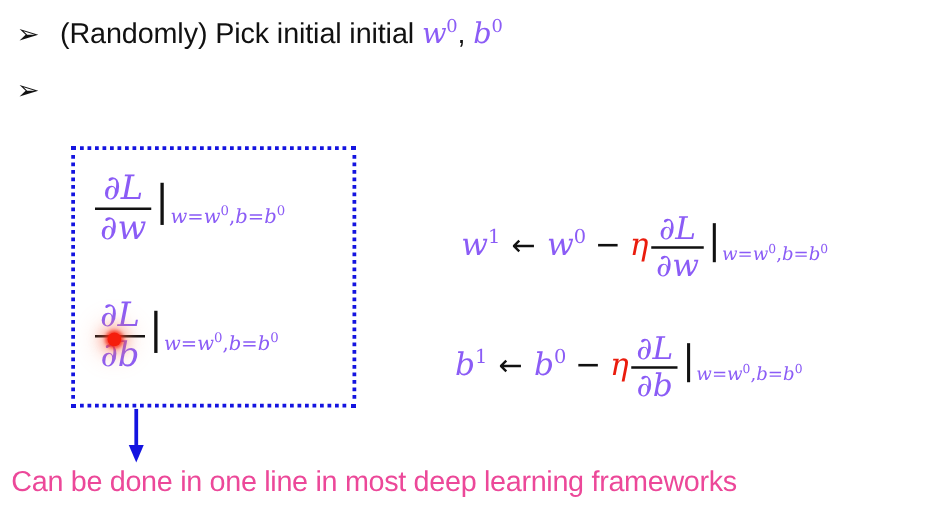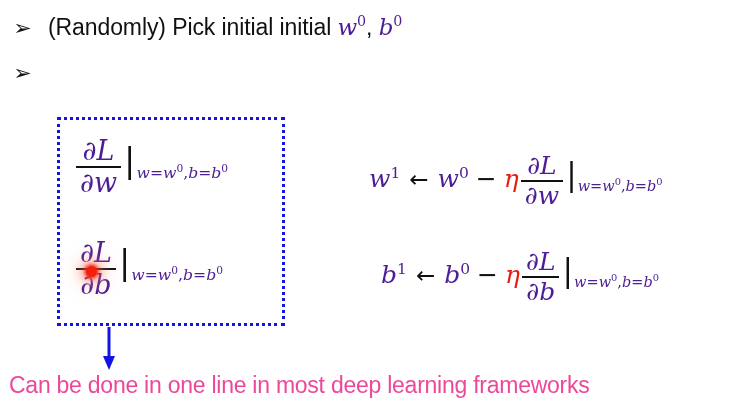--- a/index.html
+++ b/index.html
@@ -46,21 +46,21 @@
     font-size: 23px;
     line-height: 1.05;
     letter-spacing: -0.1px;
     color: #111111;
   }
 
   
   .math {
     font-family: "DejaVu Serif", "Liberation Serif", serif;
     font-style: italic;
-    color: #4c1d95;
+    color: #8b5cf6;
   }
   .mathup {
     font-family: "DejaVu Serif", "Liberation Serif", serif;
     font-style: normal;
   }
   .sup {
     font-size: 0.62em;
     vertical-align: super;
     font-style: normal;
     font-family: "DejaVu Serif", "Liberation Serif", serif;
@@ -136,23 +136,24 @@
       0 0 9px 6px rgba(250,90,60,0.38),
       0 0 18px 11px rgba(252,150,120,0.20);
     z-index: 5;
   }
 
   
   .update-eq {
     position: absolute;
     white-space: nowrap;
     font-size: 25px;
+    margin-top: 17px;
   }
   .update-eq.eq-w { left: 369px; top: 153px; }
-  .update-eq.eq-b { left: 381px; top: 249px; }
+  .update-eq.eq-b { left: 364px; top: 249px; }
 
   .arrow-left {
     font-family: "DejaVu Sans", sans-serif;
     font-style: normal;
     padding: 0 9px;
     font-size: 0.92em;
   }
   .minus {
     font-family: "DejaVu Sans", sans-serif;
     font-style: normal;

